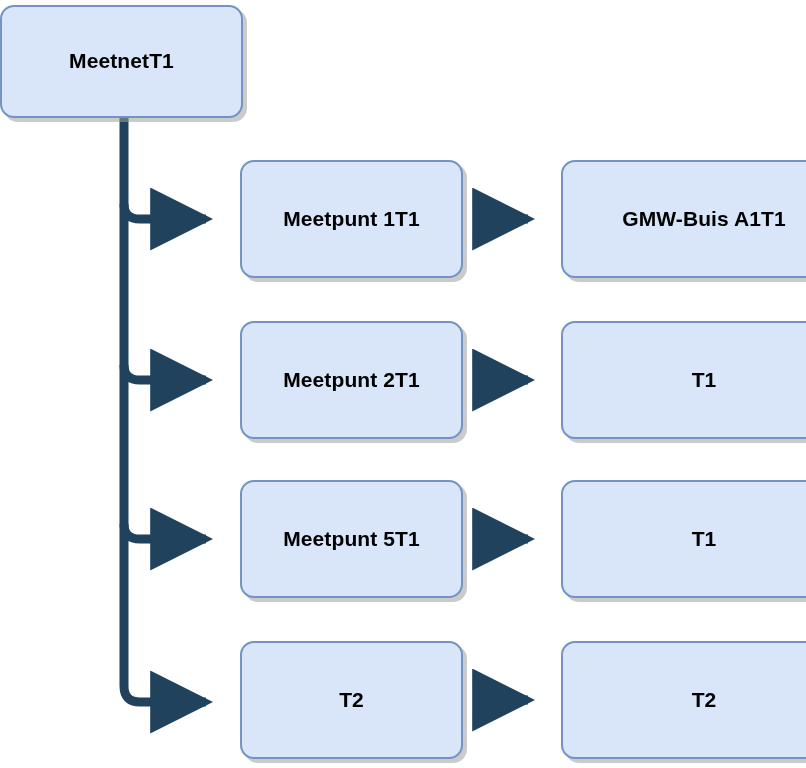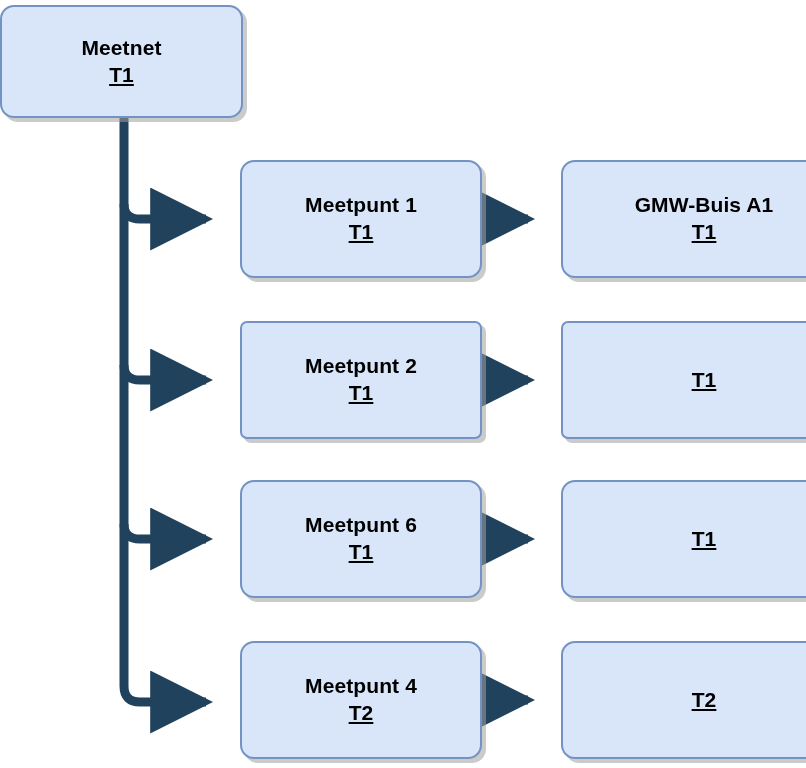--- a/index.html
+++ b/index.html
@@ -30,44 +30,42 @@
     pointer-events: none;
   }
   .node {
     position: absolute;
     box-sizing: border-box;
     background: #d9e5f8;
     border: 2px solid #7393c5;
     border-radius: 14px;
     box-shadow: 4px 4px 0 0 rgba(160,160,160,0.55);
     display: flex;
-    flex-direction: column;
     align-items: center;
     justify-content: center;
     color: #000000;
     font-weight: bold;
     font-size: 21px;
     line-height: 1.28;
     text-align: center;
     letter-spacing: 0.1px;
   }
   .node .line2 {
     display: block;
-    text-decoration: underline;
   }
   .node-root {
     left: 0px;
     top: 5px;
     width: 243px;
     height: 113px;
   }
-  .col-mid { left: 240px; width: 242px; height: 118px; }
+  .col-mid { left: 240px; width: 223px; height: 118px; }
   .col-right { left: 561px; width: 286px; height: 118px; text-align: right; }
   .row1 { top: 160px; }
-  .row2 { top: 321px; border-radius: 7px; }
+  .row2 { top: 321px; }
   .row3 { top: 480px; }
   .row4 { top: 641px; }
 </style>
 </head>
 <body>
 
 <div id="diagram">
 
   <svg class="connector-layer" viewBox="0 0 806 768" width="806" height="768" xmlns="http://www.w3.org/2000/svg">
     <defs>
@@ -97,25 +95,24 @@
 
   <div class="node col-mid row1">
     <span>Meetpunt 1</span>
     <span class="line2">T1</span>
   </div>
   <div class="node col-mid row2">
     <span>Meetpunt 2</span>
     <span class="line2">T1</span>
   </div>
   <div class="node col-mid row3">
-    <span>Meetpunt 6</span>
+    <span>Meetpunt 5</span>
     <span class="line2">T1</span>
   </div>
   <div class="node col-mid row4">
-    <span>Meetpunt 4</span>
     <span class="line2">T2</span>
   </div>
 
   <div class="node col-right row1">
     <span>GMW-Buis A1</span>
     <span class="line2">T1</span>
   </div>
   <div class="node col-right row2">
     <span class="line2">T1</span>
   </div>

